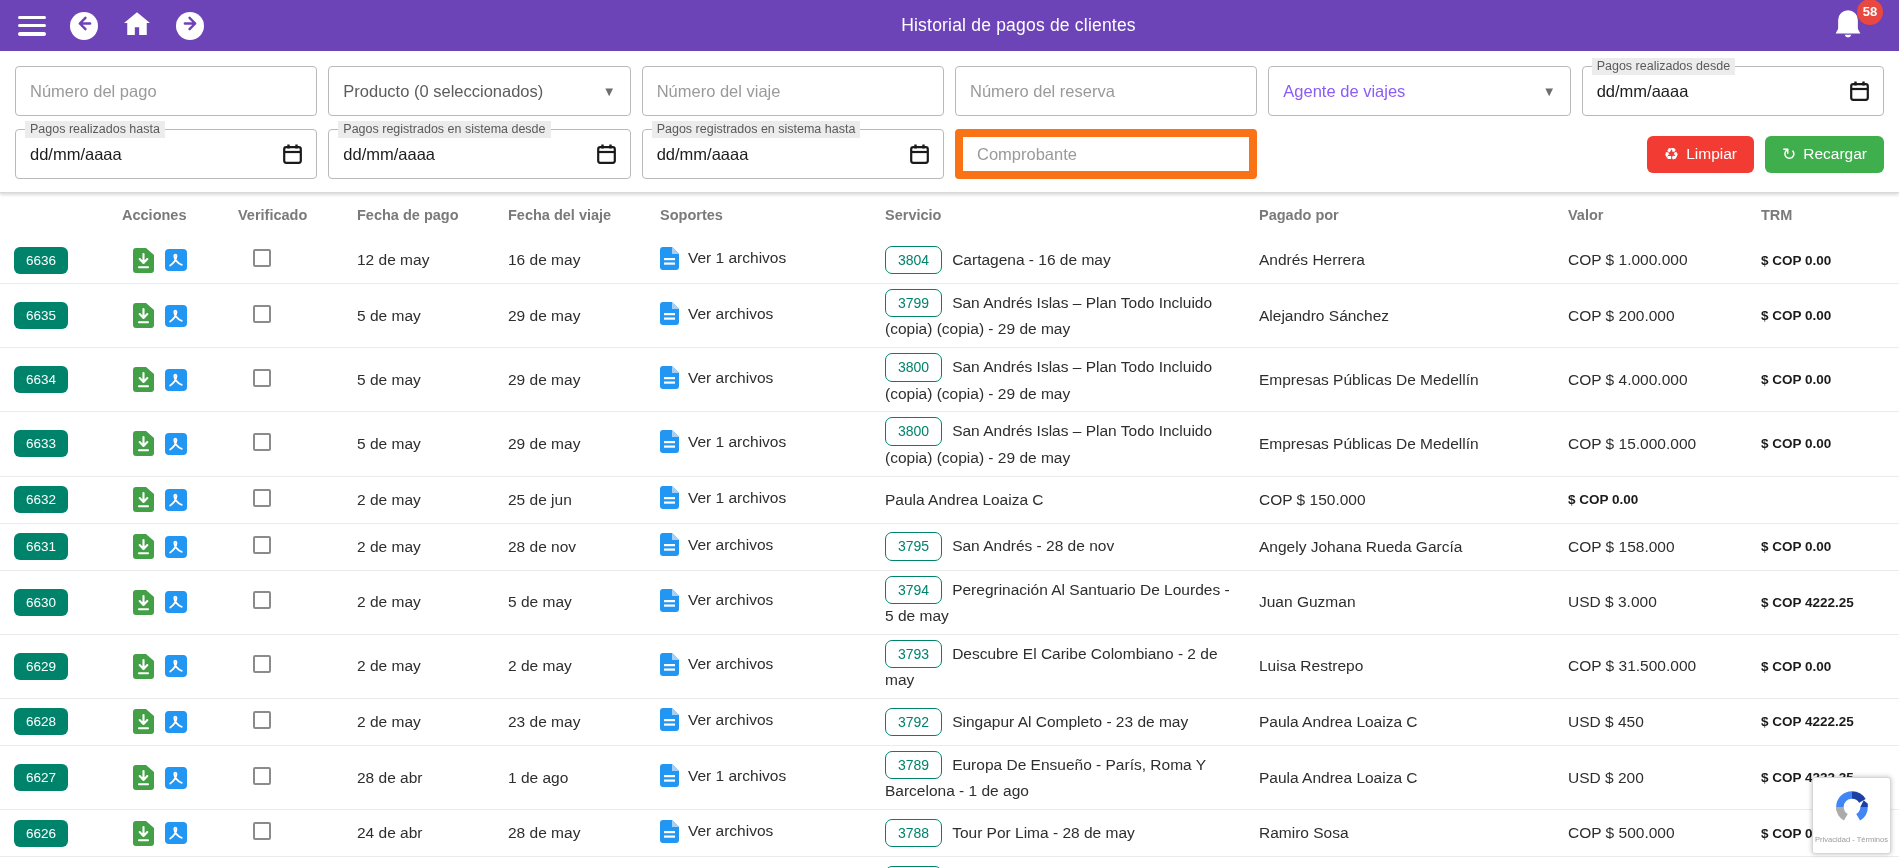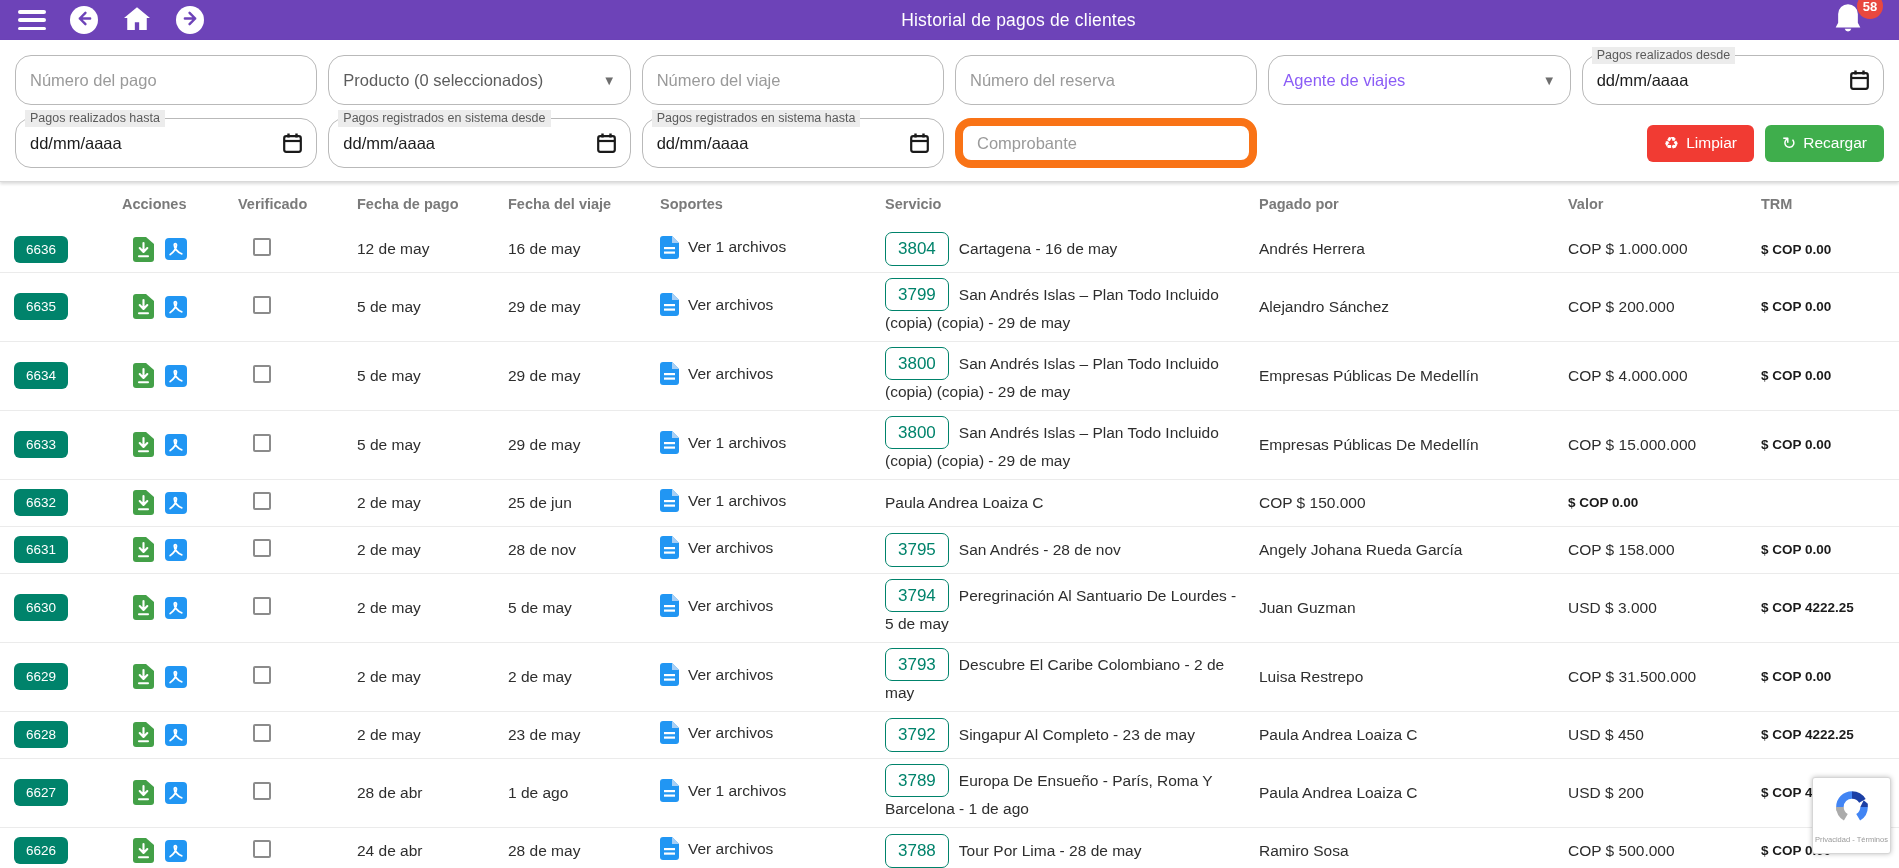--- a/index.html
+++ b/index.html
@@ -1,38 +1,38 @@
 <!DOCTYPE html>
 <html><head>
 <meta charset="utf-8">
 <style>
   * { box-sizing: border-box; margin: 0; padding: 0; }
   html, body { width: 1899px; height: 868px; overflow: hidden; background: #fff;
     font-family: "Liberation Sans", "DejaVu Sans", sans-serif; }
 
   
-  .topbar { height: 40px; background: #6d43b8; display: flex; align-items: center;
+  .topbar { height: 51px; background: #6d43b8; display: flex; align-items: center;
     padding: 8px 18px; gap: 24px; }
   .hamburger { width: 28px; height: 20px; display: flex; flex-direction: column;
     justify-content: space-between; cursor: pointer; }
   .hamburger span { display: block; height: 3.5px; background: #fff; border-radius: 2px; }
   .nav-circle { width: 28px; height: 28px; border-radius: 50%; background: #fff;
     display: flex; align-items: center; justify-content: center; cursor: pointer; flex: 0 0 auto; }
   .home-btn { width: 30px; height: 28px; display: flex; align-items: center; justify-content: center; cursor: pointer; }
   .topbar-title { flex: 1; text-align: center; color: #fff; font-size: 17.5px; letter-spacing: .2px; }
   .bell-wrap { position: relative; width: 34px; height: 34px; cursor: pointer; flex: 0 0 auto; margin-right: 14px; }
   .bell-badge { position: absolute; top: -10px; left: 16px; background: #e8483f; color: #fff;
     min-width: 26px; height: 26px; border-radius: 50%; font-size: 13px; display: flex;
     align-items: center; justify-content: center; font-weight: bold; margin-left: 8px; }
 
   
   .filters { padding: 15px 15px 13px; display: grid; grid-template-columns: repeat(6, 1fr);
     column-gap: 11px; row-gap: 13px; border-bottom: 1px solid #d9d9d9;
     box-shadow: 0 2px 3px rgba(0,0,0,.14); position: relative; z-index: 2; background:#fff; }
-  .field { position: relative; height: 50px; border: 1px solid #b9b9b9; border-radius: 16px;
+  .field { position: relative; height: 50px; border: 1px solid #b9b9b9; border-radius: 4px;
     display: flex; align-items: center; padding: 0 14px; font-size: 16.5px; background: #fff; }
   .field input { border: none; outline: none; width: 100%; font-size: 16.5px;
     font-family: inherit; color: #222; background: transparent; }
   .field input::placeholder { color: #9a9a9a; }
   .field.dark-border { border: 8px solid #f97316; }
   .select-field { justify-content: space-between; cursor: pointer; }
   .select-label { color: #5c5c5c; }
   .select-label.lighter { color: #8b5cf6; }
   .caret { color: #6e6e6e; font-size: 13px; margin-left: 8px; }
   .chip-label { position: absolute; top: -9px; left: 9px; background: #ececec; color: #5a5a5a;
@@ -60,21 +60,21 @@
     padding: 6px 10px; min-width: 54px; text-align: center; border-radius: 6px; cursor: pointer; }
   .c-actions { display: flex; gap: 11px; padding-left: 11px; align-items: center; }
   .icon-btn { display: inline-flex; cursor: pointer; }
   .c-verified { padding-left: 15px; }
   .checkbox { display: inline-block; width: 18px; height: 18px; border: 2px solid #8b8b8b;
     border-radius: 2px; background: #fff; cursor: pointer; }
   .c-supports { }
   .supports-link { display: inline-flex; align-items: center; gap: 9px; cursor: pointer; }
   .c-service { display: block; padding-right: 20px; line-height: 1.6; }
   .service-badge { display: inline-block; border: 1px solid #00836b; color: #00836b;
-    background: #fff; border-radius: 7px; padding: 2px 12px; font-size: 17px;
+    background: #fff; border-radius: 7px; padding: 2px 12px; font-size: 14px;
     margin-right: 10px; cursor: pointer; }
   .c-trm { font-weight: bold; font-size: 13.5px; color: #1b1b1b; }
   .trow.partial { border-bottom: none; }
 
   
   .recaptcha { position: fixed; right: 8px; bottom: 14px; width: 79px; height: 77px;
     background: #fff; border: 1px solid #d6d6d6; border-radius: 3px;
     box-shadow: 0 0 5px rgba(0,0,0,.25); display: flex; flex-direction: column;
     align-items: center; justify-content: center; gap: 4px; z-index: 5; }
   .recaptcha-text { font-size: 7.5px; color: #9a9a9a; }

